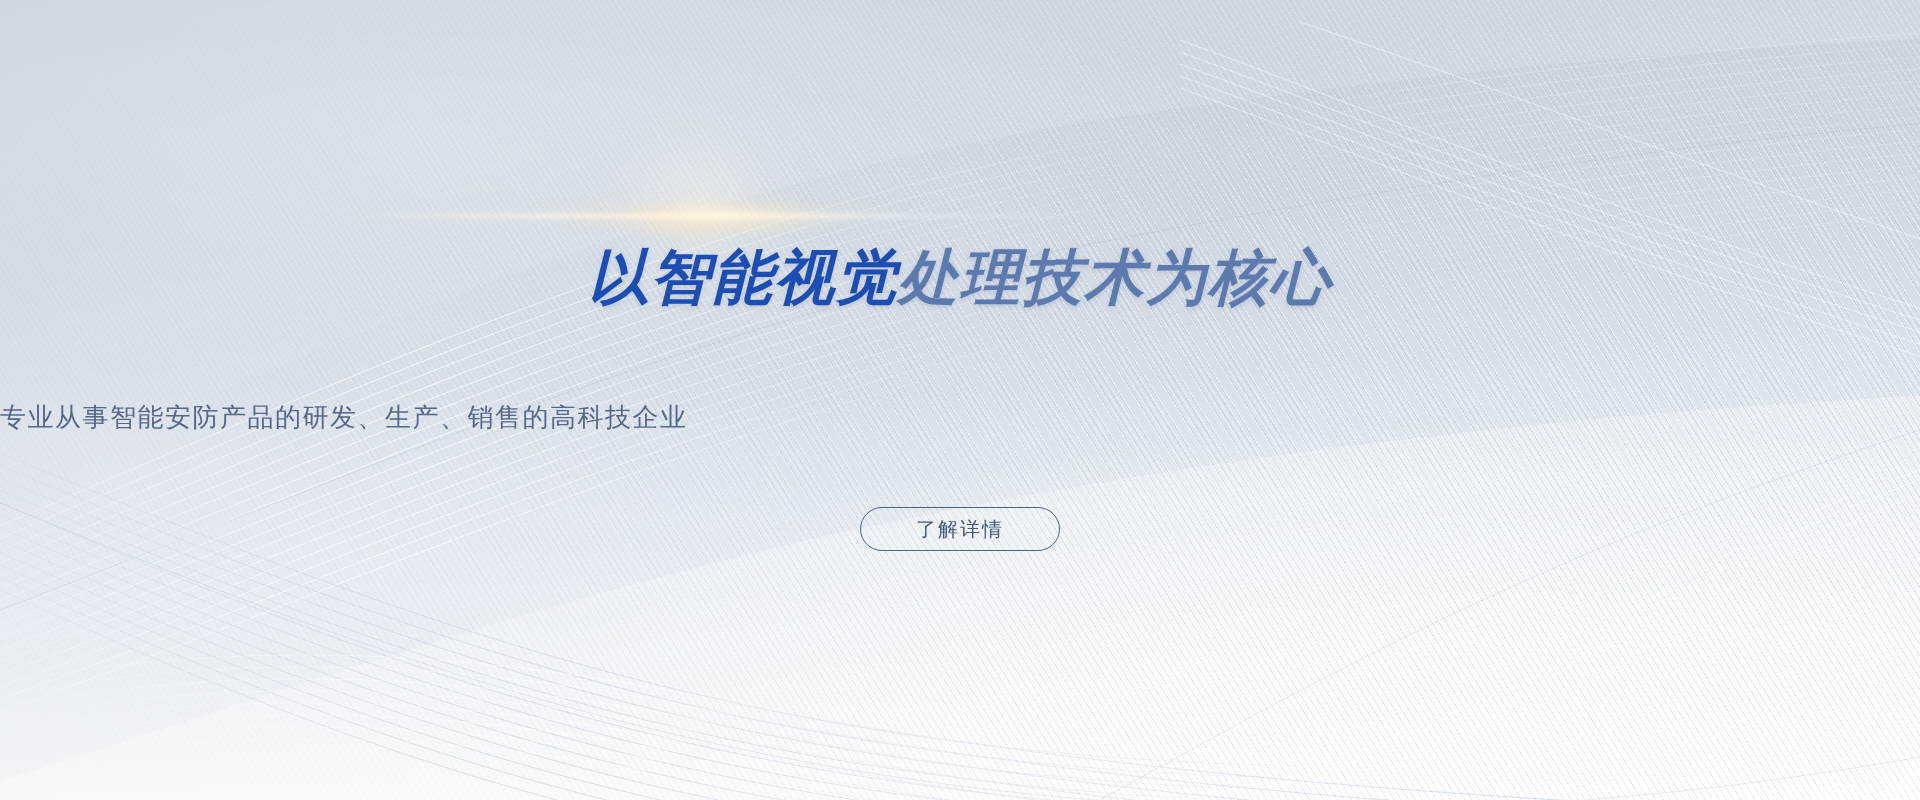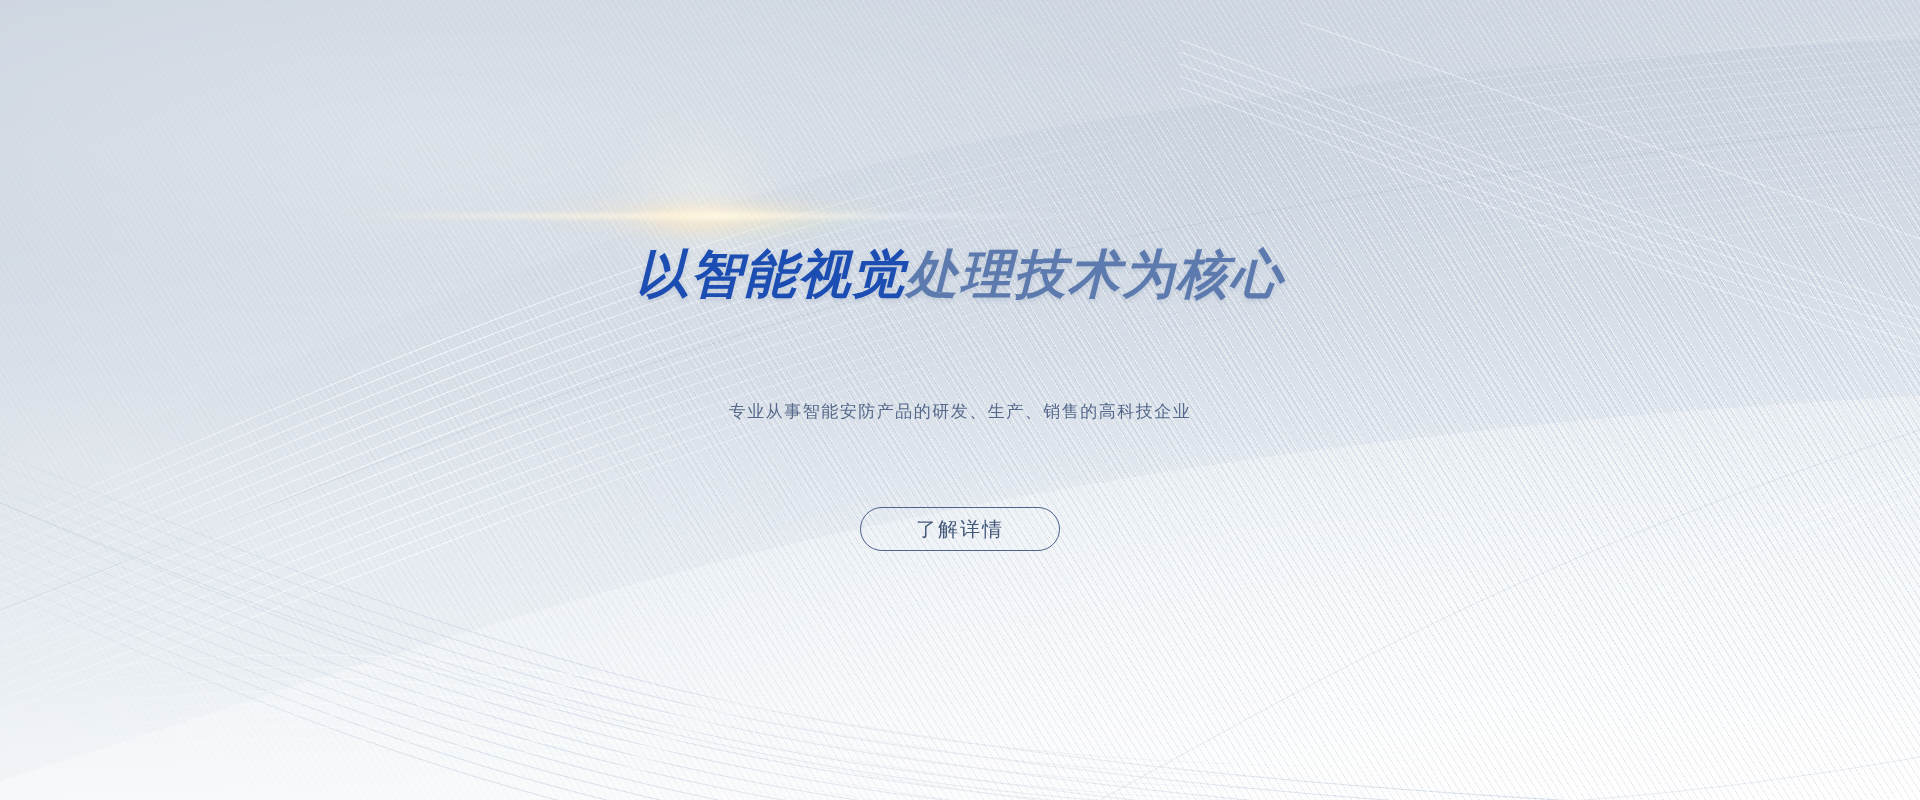--- a/index.html
+++ b/index.html
@@ -148,39 +148,39 @@
     flex-direction: column;
     align-items: center;
   }
 
   .headline {
     margin: 0;
     position: absolute;
     top: 248px;
     left: 0; right: 0;
     text-align: center;
-    font-size: 52px;
+    font-size: 60px;
     line-height: 1;
     font-weight: 700;
     letter-spacing: 2px;
     font-family: "Liberation Sans", "DejaVu Sans", sans-serif;
     font-style: italic;
     white-space: nowrap;
     text-shadow: 0 2px 5px rgba(90,115,155,0.22);
   }
   .headline .accent { color: #1b4db3; }
   .headline .muted  { color: #5d7aae; }
 
   .subtitle {
     position: absolute;
     top: 400px;
     left: 0; right: 0;
-    text-align: center;
+    text-align: left;
     margin: 0;
-    font-size: 17px;
+    font-size: 26px;
     letter-spacing: 1.5px;
     color: #55688a;
     font-weight: 400;
   }
 
   .cta-button {
     position: absolute;
     top: 507px;
     left: 50%;
     transform: translateX(-50%);

